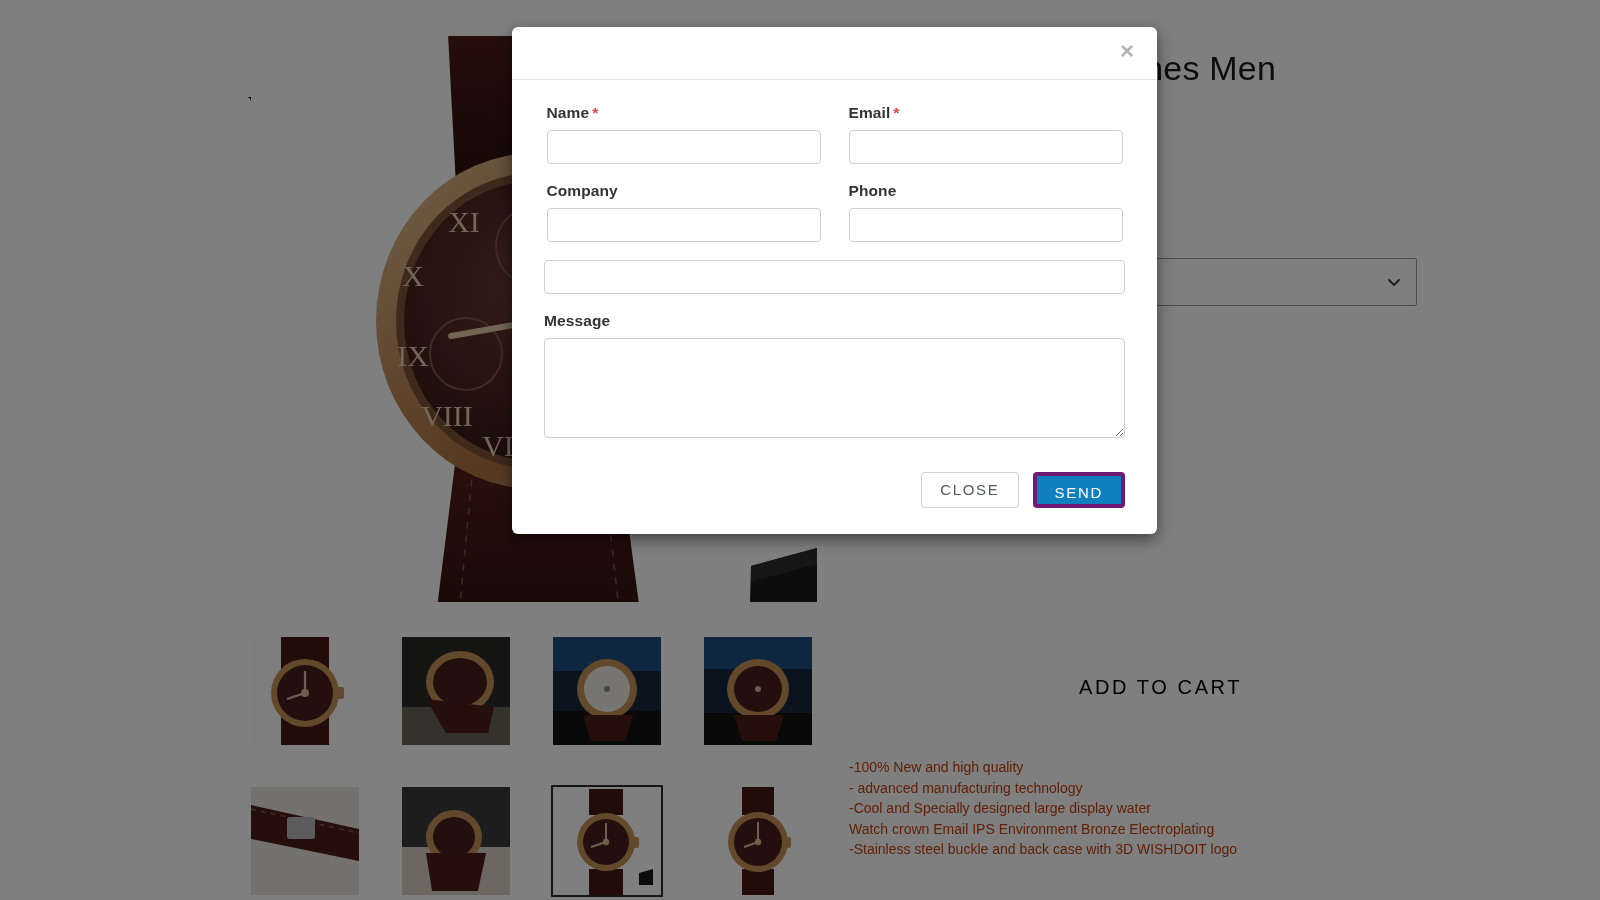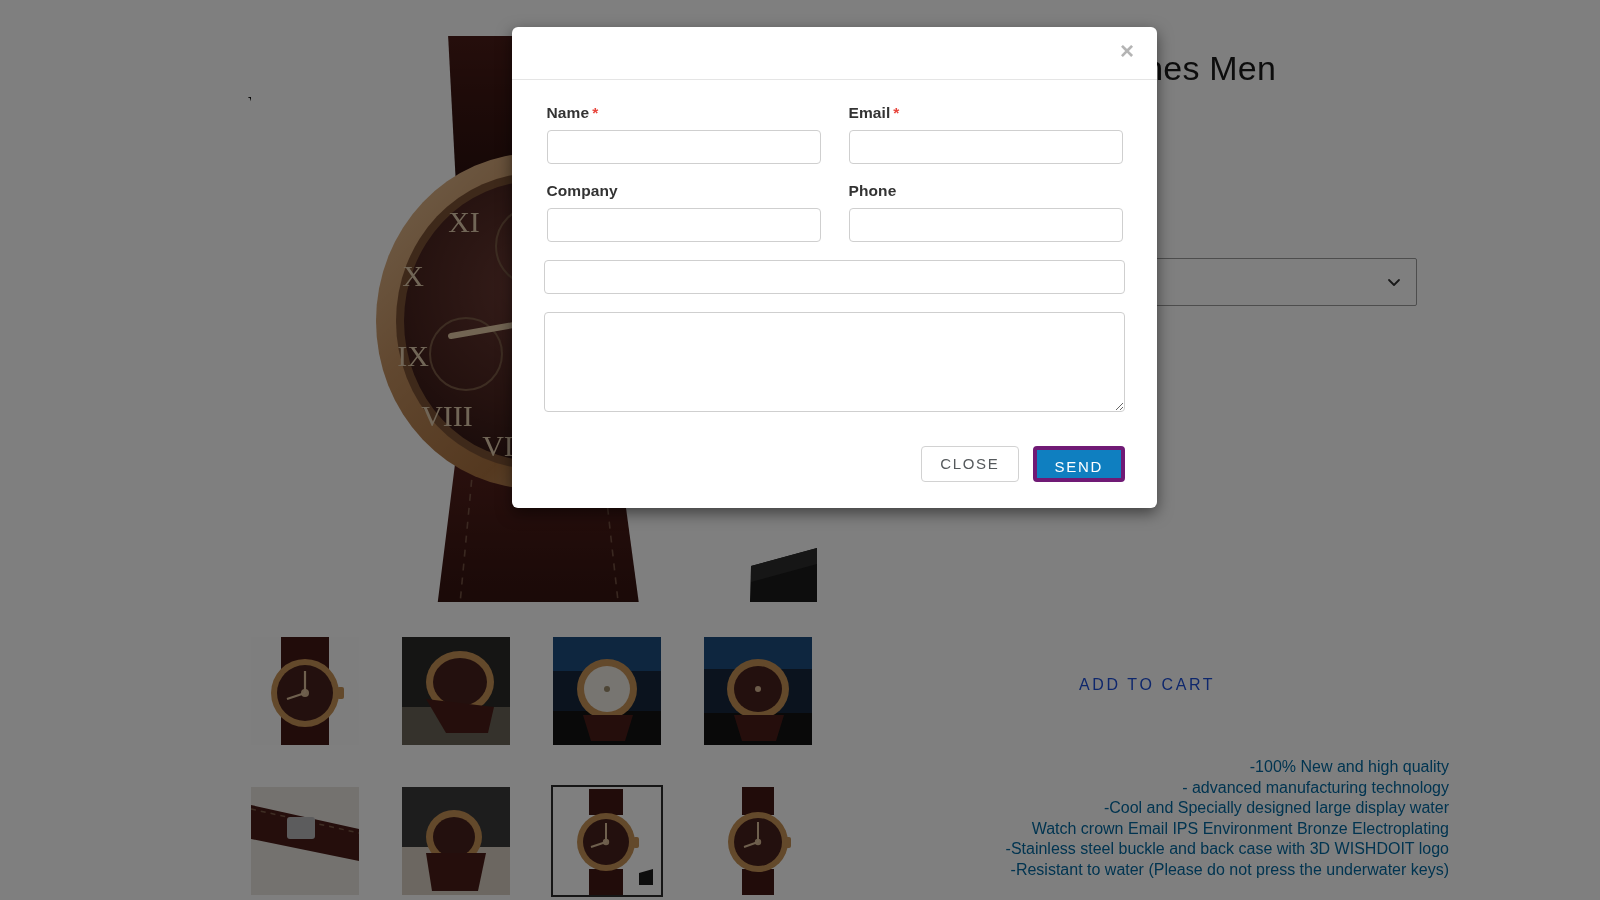--- a/index.html
+++ b/index.html
@@ -98,38 +98,37 @@
     padding: 0 14px;
     font-size: 15px;
     color: #3a3a3a;
     cursor: pointer;
   }
   .variant-select .chev { margin-left: auto; width: 16px; height: 16px; }
 
   .add-to-cart {
     position: absolute;
     left: 1079px; top: 676px;
-    font-size: 16px;
+    font-size: 20px;
     letter-spacing: 2.6px;
-    color: #1d4ed8;
+    color: #000000;
     background: transparent;
     border: none;
     padding: 0;
     cursor: pointer;
     font-family: "Liberation Sans", sans-serif;
   }
 
   .desc {
     position: absolute;
     left: 849px; top: 757px;
     width: 600px;
-    font-size: 16px;
+    font-size: 14px;
     line-height: 20.6px;
-    color: #0369a1;
-    text-align: right;
+    color: #c2410c;
   }
   .desc div { white-space: nowrap; }
 
   
   #overlay {
     position: absolute;
     inset: 0;
     background: rgba(0,0,0,0.5);
     z-index: 50;
   }
@@ -432,21 +431,20 @@
   </div>
 
   <button class="add-to-cart">ADD TO CART</button>
 
   <div class="desc">
     <div>-100% New and high quality</div>
     <div>- advanced manufacturing technology</div>
     <div>-Cool and Specially designed large display water</div>
     <div>Watch crown Email IPS Environment Bronze Electroplating</div>
     <div>-Stainless steel buckle and back case with 3D WISHDOIT logo</div>
-    <div>-Resistant to water (Please do not press the underwater keys)</div>
   </div>
 </div>
 
 <div id="overlay"></div>
 
 <div id="modal">
 
   <div class="modal-header">
     <button class="modal-close">×</button>
   </div>
@@ -481,20 +479,23 @@
         </label>
         <input class="finput" type="text" value="" placeholder="" style="">
       </div>
     </div>
 
     <div class="field full">
       <input class="finput" type="text" value="" placeholder="" style="">
     </div>
 
     <div class="field full">
+      <label class="flabel">
+        <span>Message</span>
+      </label>
       <textarea class="ftextarea" placeholder="" style=""></textarea>
     </div>
 
   </div>
 
   <div class="modal-footer">
     <button class="btn btn-close">CLOSE</button>
     <button class="btn btn-send">SEND</button>
   </div>
 </div>

